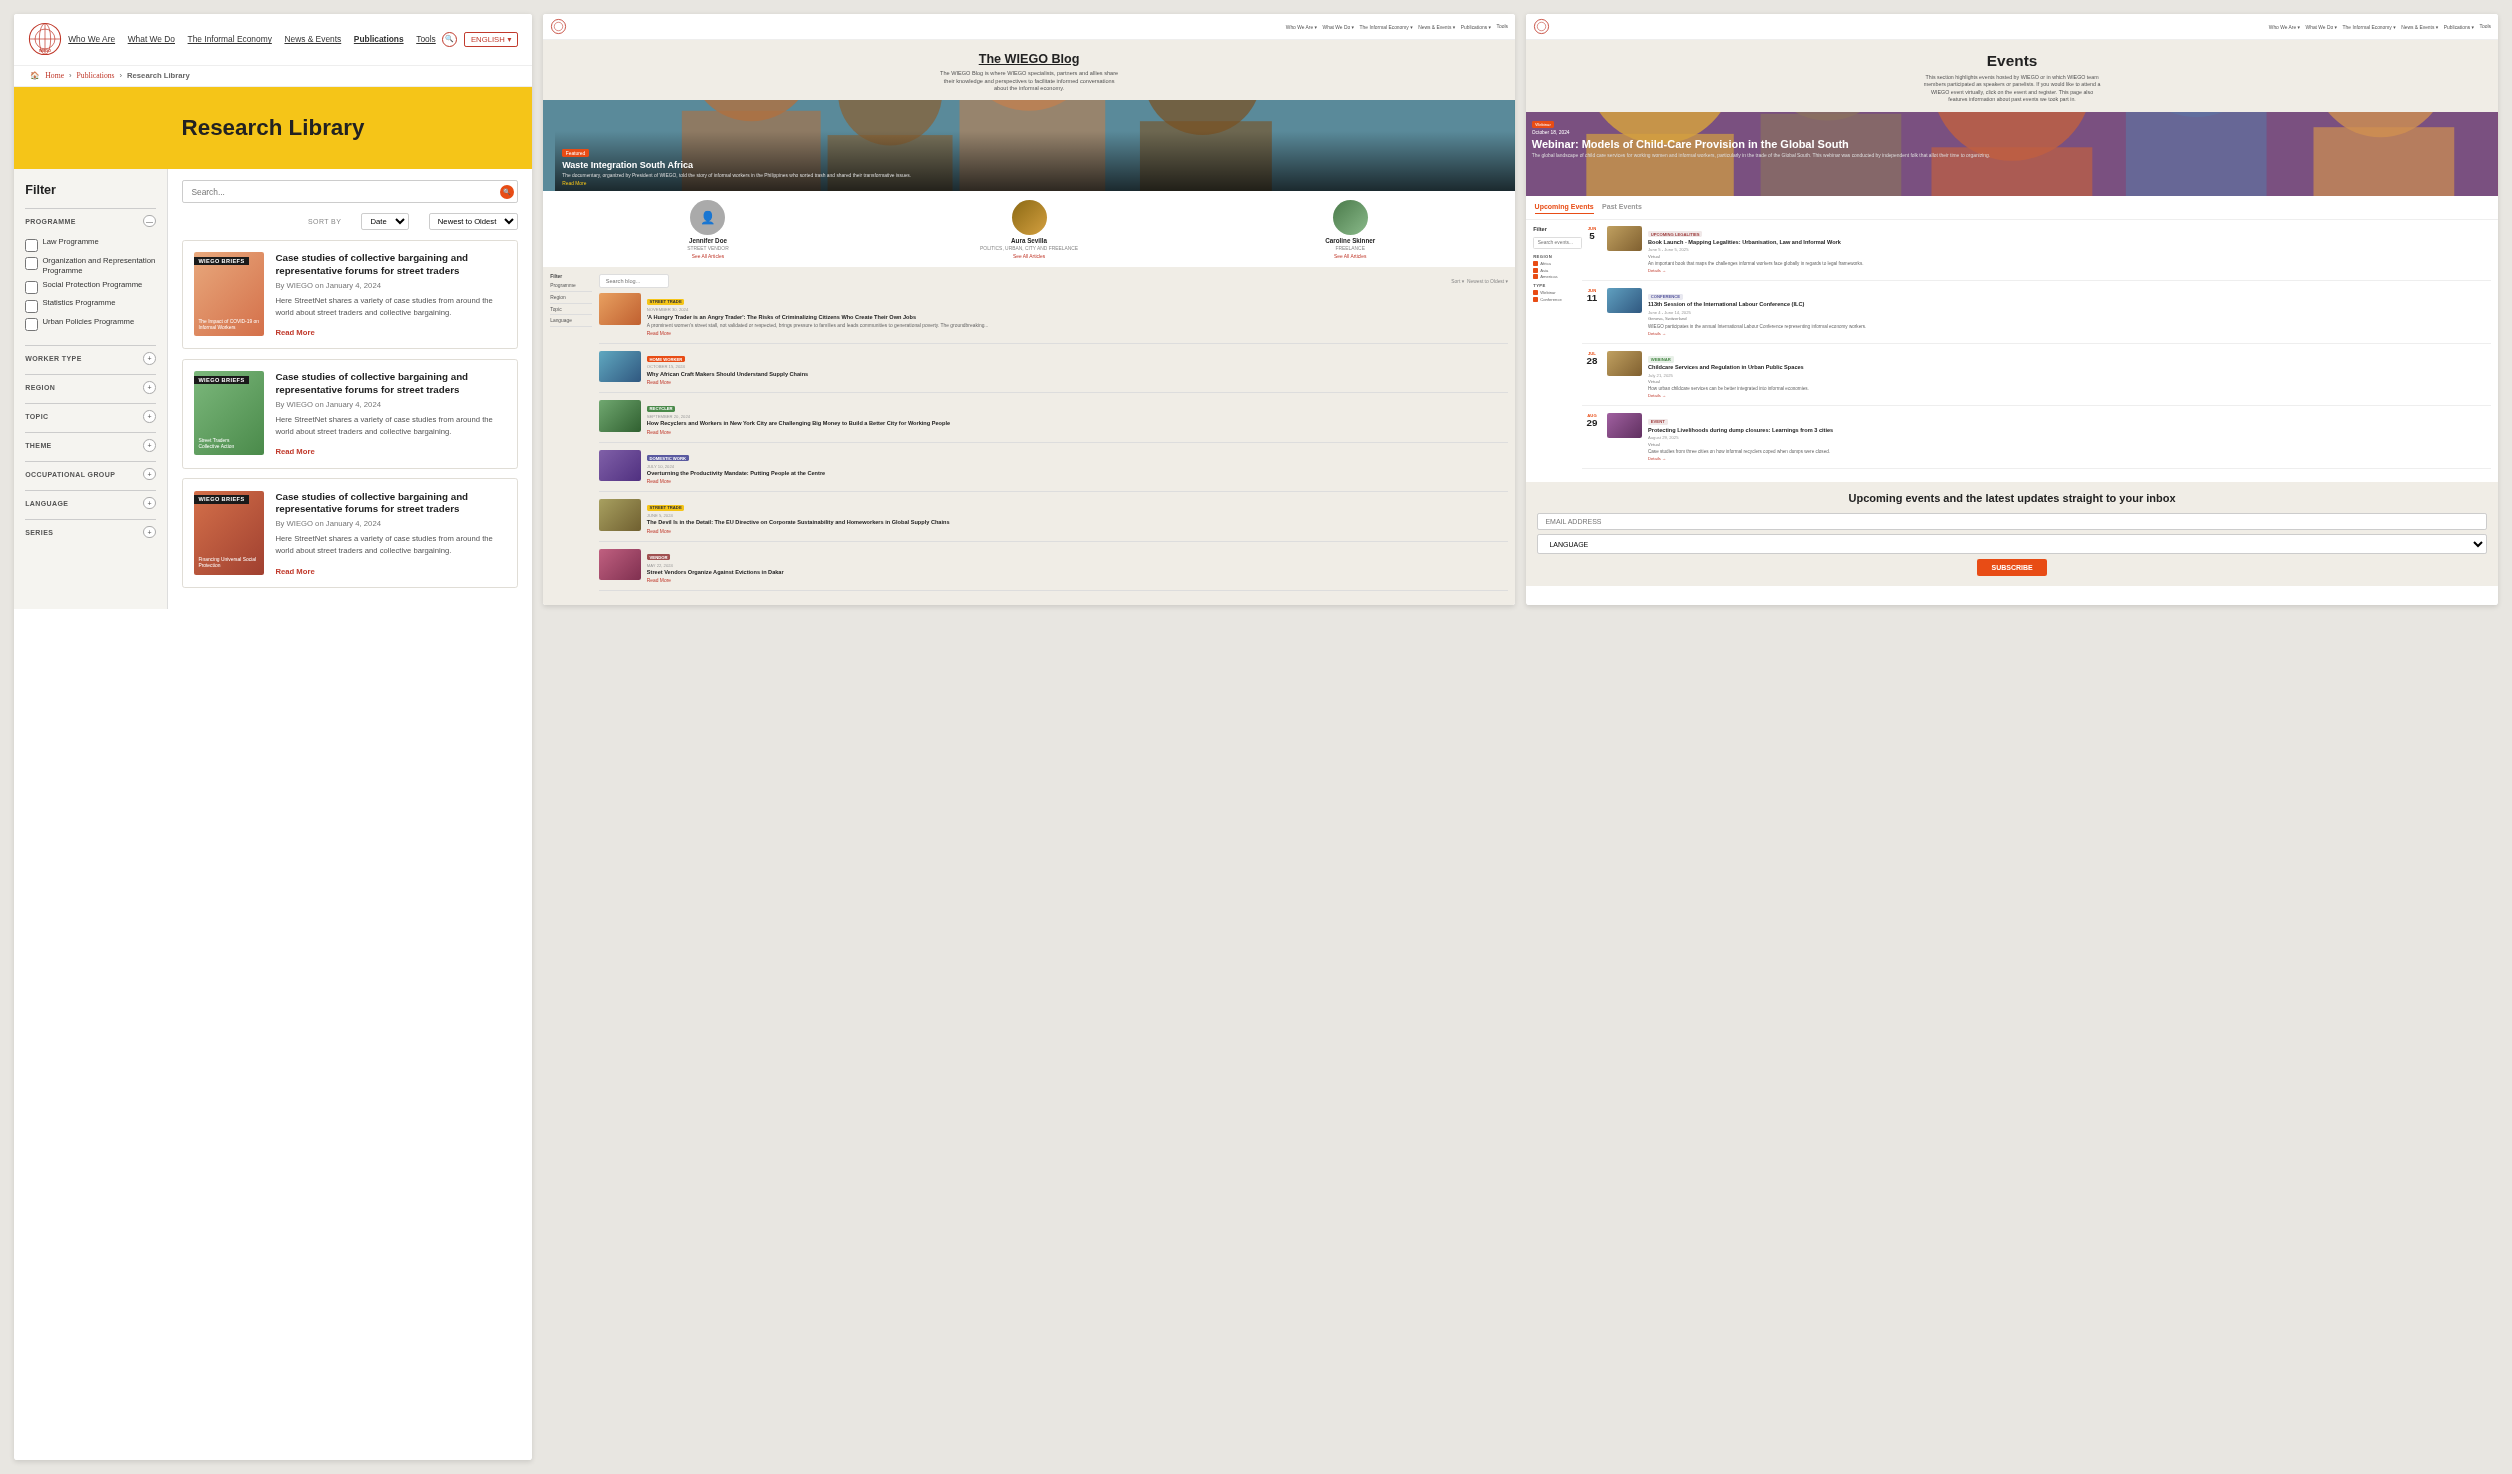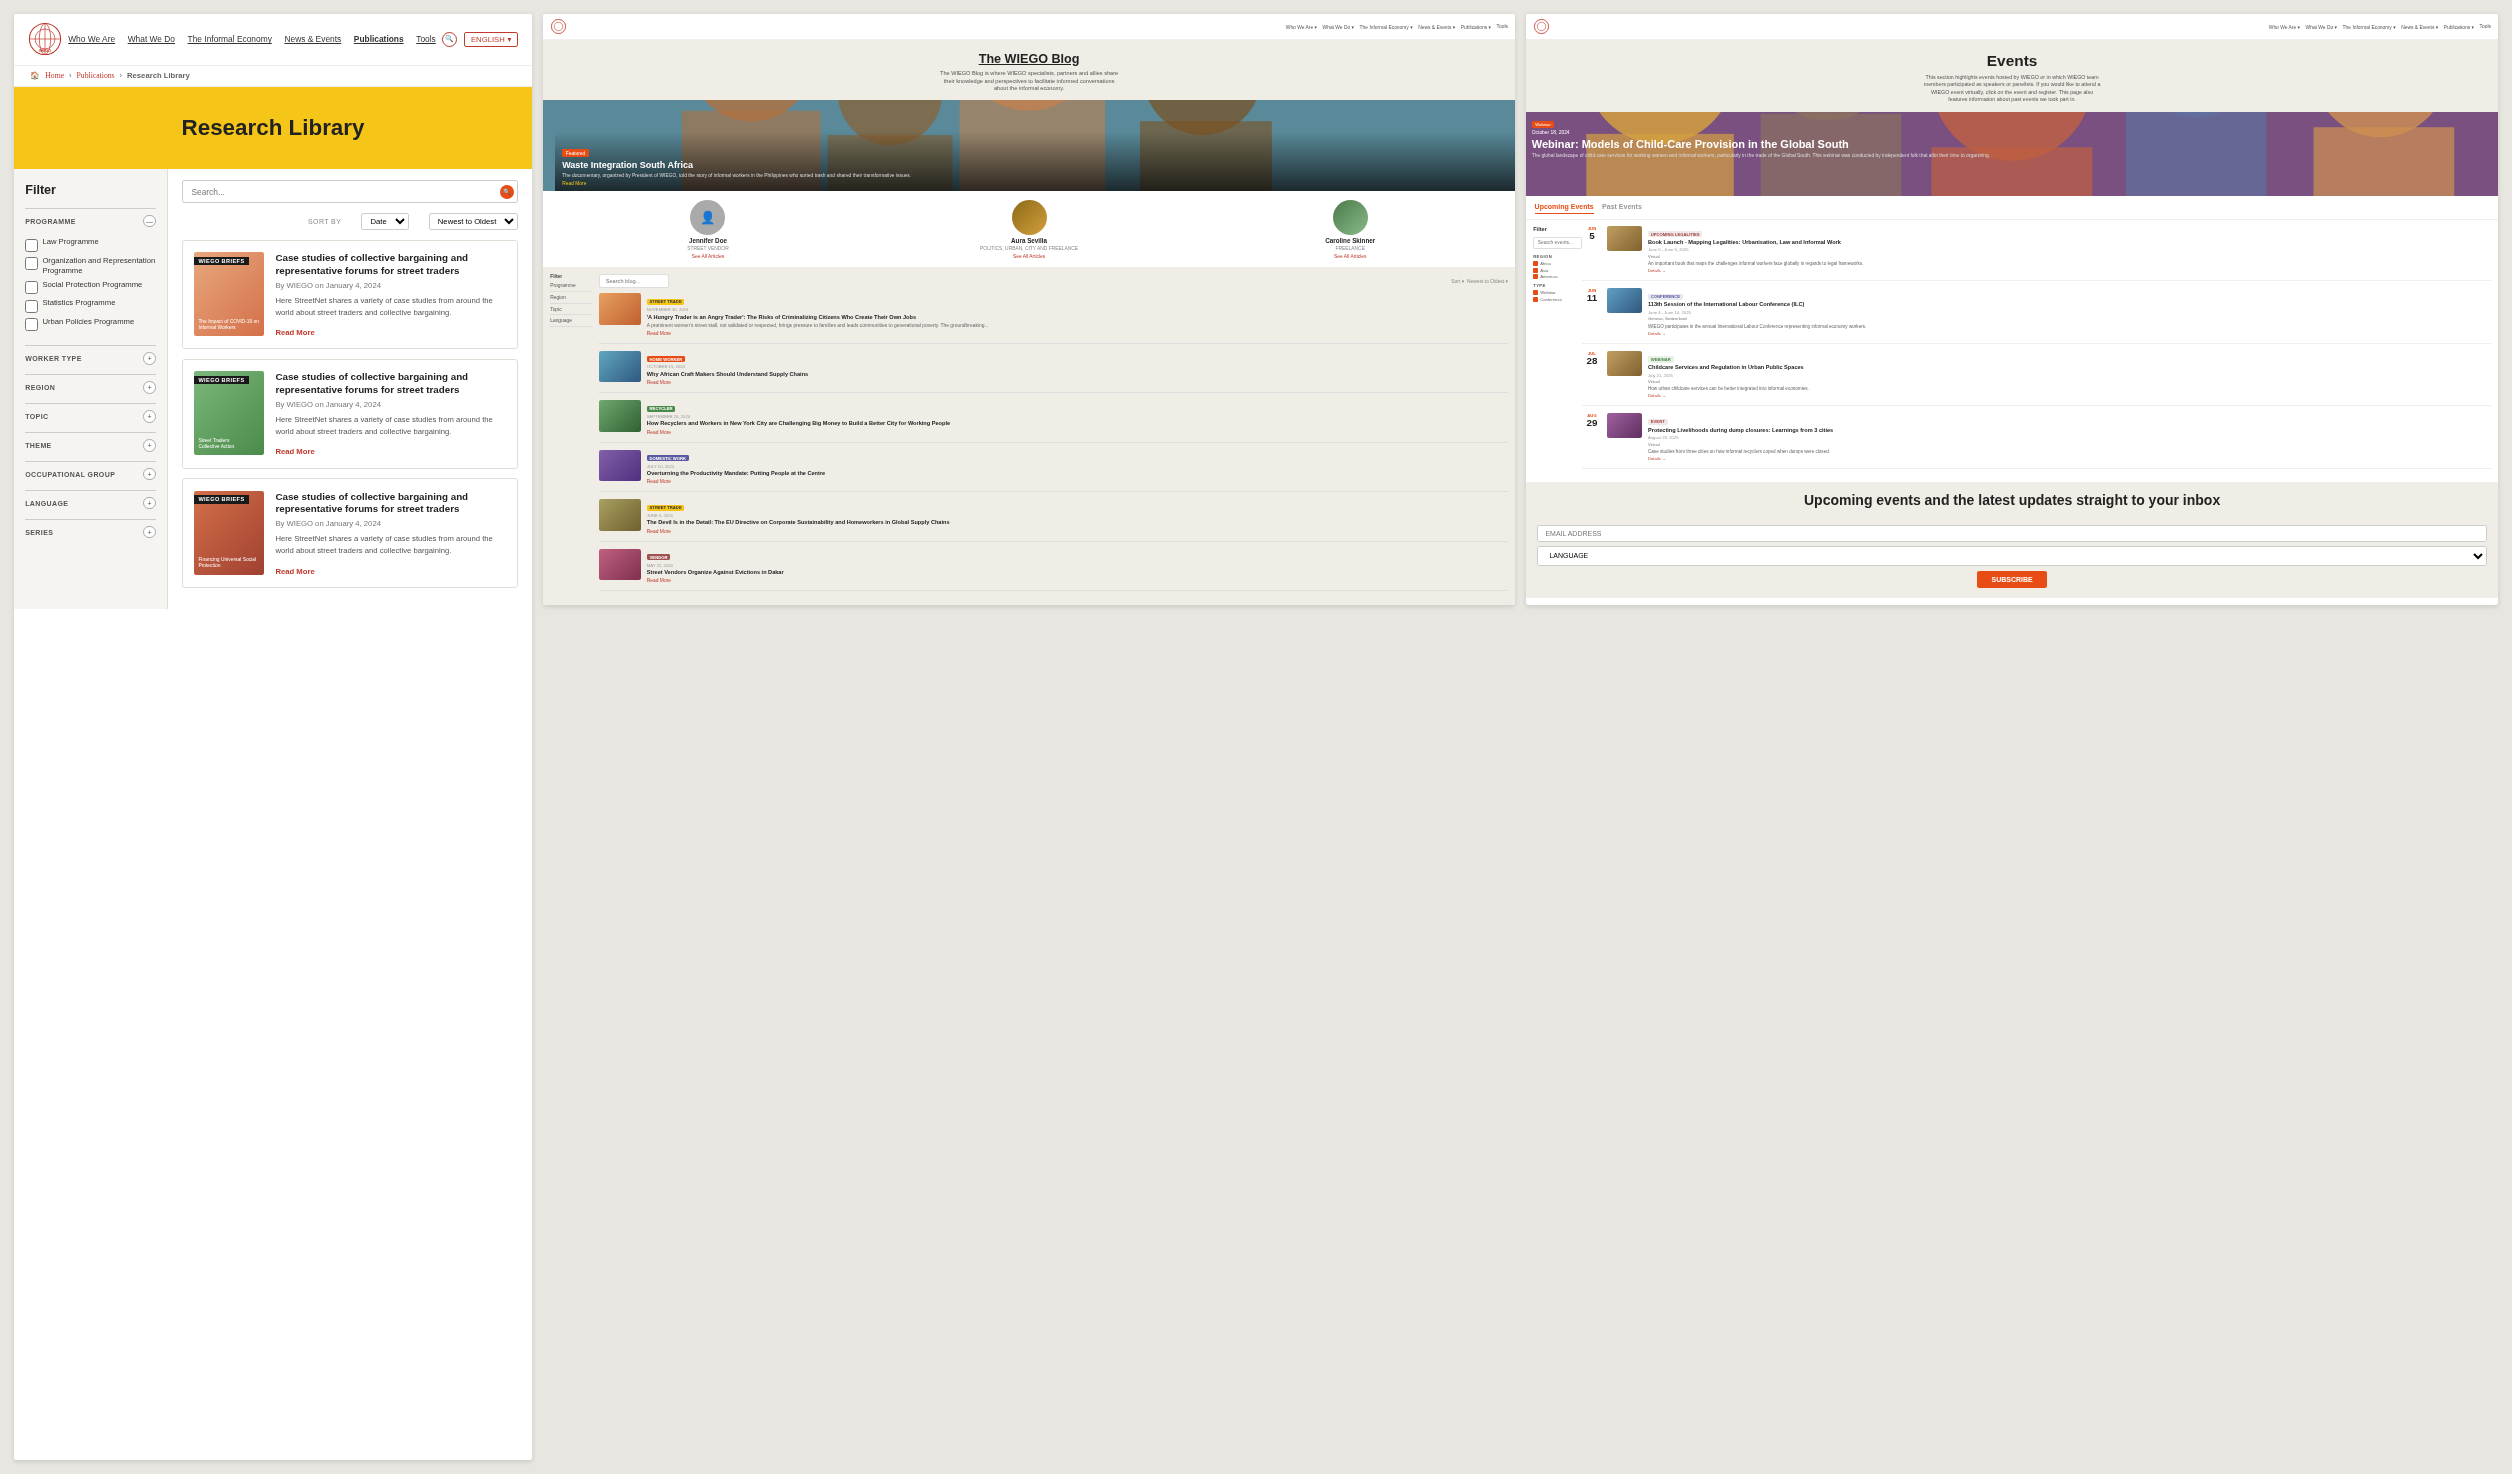--- a/index.html
+++ b/index.html
@@ -752,25 +752,25 @@
       margin-top: 1.4px;
     }
 
     
     .newsletter-section {
       background: #f0ede6;
       padding: 9.8px 11.2px;
       text-align: center;
     }
     .newsletter-title {
-      font-size: 14px;
+      font-size: 11px;
       font-weight: bold;
       color: #222;
       line-height: 1.3;
-      margin-bottom: 15px;
+      margin-bottom: 7px;
     }
     .newsletter-input {
       width: 100%;
       padding: 4.2px 7px;
       border: 0.7px solid #ccc;
       border-radius: 2.1px;
       font-size: 7px;
       margin-bottom: 4.2px;
       background: #fff;
     }

